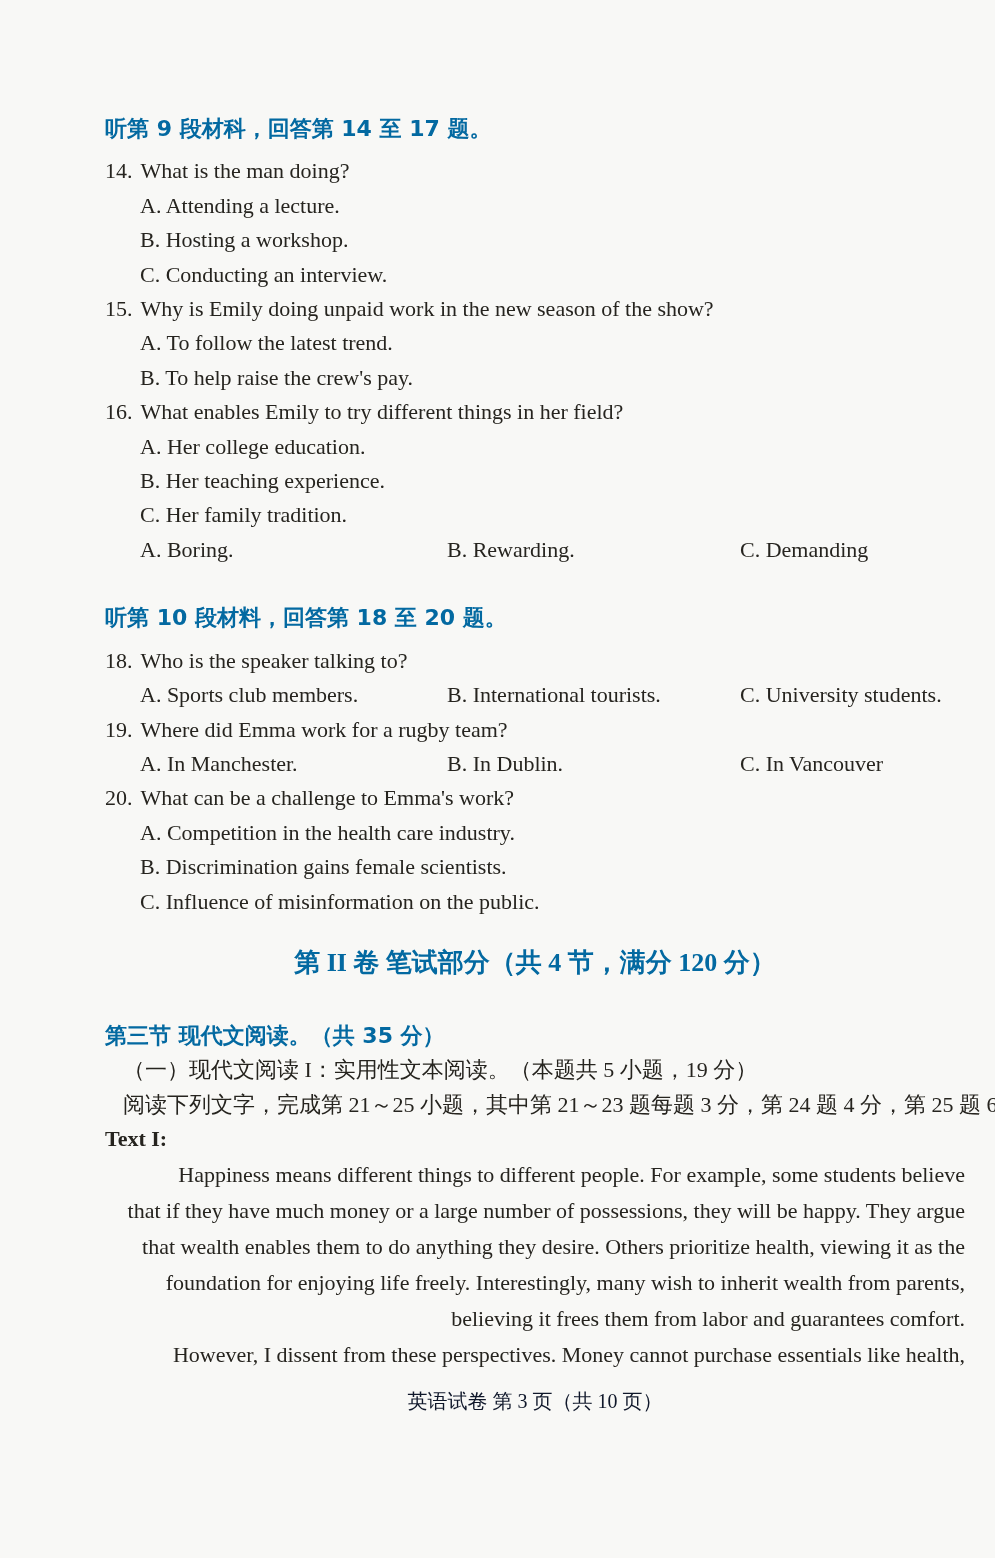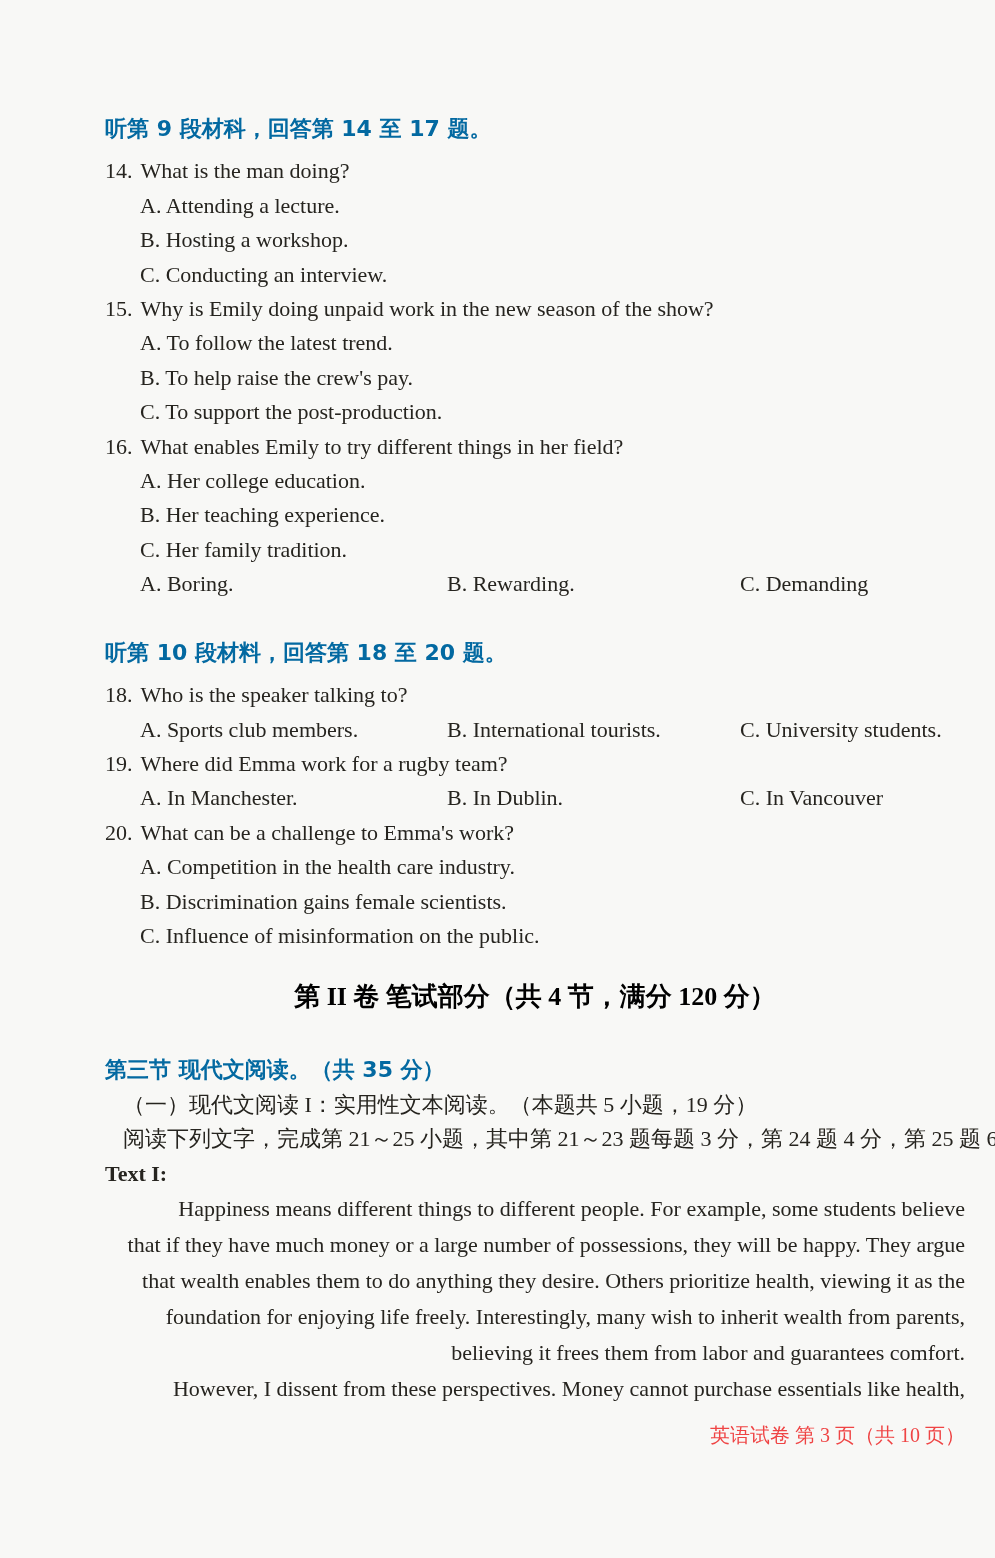--- a/index.html
+++ b/index.html
@@ -28,35 +28,35 @@
     display:grid;
     grid-template-columns:307px 293px 1fr;
     padding-left:35px;
   }
   .part2-title {
     text-align:center;
     font-weight:bold;
     font-size:26px;
     line-height:40px;
     margin-top:24px;
-    color:#000000;
+    color:#0369a1;
     font-family:"Liberation Serif","DejaVu Serif",serif;
   }
   .sec3 { margin-top:36px; }
   .indent1 { padding-left:18px; }
   .cn-body { font-size:22px; }
   .text1-label { font-weight:bold; }
   .pline { font-size:22px; line-height:36px; white-space:nowrap;text-align:right; }
   .pline.first { text-indent:30px; }
   .footer {
-    text-align:right;
+    text-align:center;
     margin-top:14px;
     font-size:20px;
     line-height:28px;
-    color:#ef4444;
+    color:#0f172a;
   }
 </style>
 </head>
 <body>
 
 <div class="page">
 
   <div class="cn-heading ln mb8">听第 9 段材科，回答第 14 至 17 题。</div>
 
   <div class="ln">
@@ -64,21 +64,20 @@
   </div>
   <div class="opt ln">A. Attending a lecture.</div>
   <div class="opt ln">B. Hosting a workshop.</div>
   <div class="opt ln">C. Conducting an interview.</div>
 
   <div class="ln">
     <span class="qnum">15.</span><span>Why is Emily doing unpaid work in the new season of the show?</span>
   </div>
   <div class="opt ln">A. To follow the latest trend.</div>
   <div class="opt ln">B. To help raise the crew's pay.</div>
-  <div class="opt ln">C. To support the post-production.</div>
 
   <div class="ln">
     <span class="qnum">16.</span><span>What enables Emily to try different things in her field?</span>
   </div>
   <div class="opt ln">A. Her college education.</div>
   <div class="opt ln">B. Her teaching experience.</div>
   <div class="opt ln">C. Her family tradition.</div>
 
   <div class="opt-row">
     <span class="ln">A. Boring.</span>

